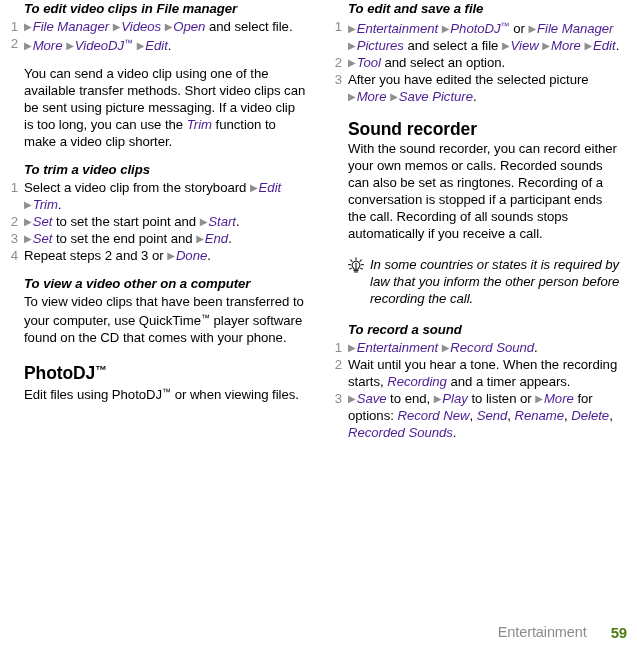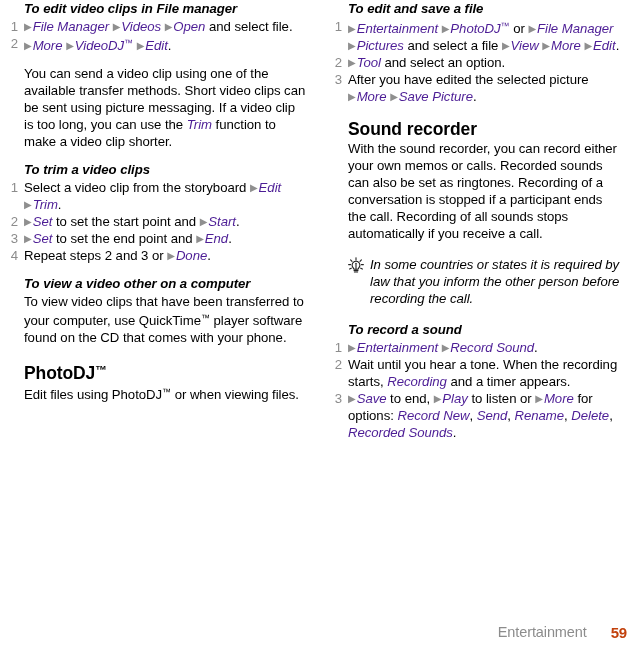--- a/index.html
+++ b/index.html
@@ -147,21 +147,21 @@
   }
   .footer .section {
     font-size: 14.5px;
     color: #8c8c8c;
     margin-right: 24px;
     letter-spacing: -0.1px;
   }
   .footer .pageno {
     font-size: 15px;
     font-weight: bold;
-    color: #c2410c;
+    color: #4d7c0f;
     letter-spacing: -0.2px;
   }
 </style>
 </head>
 <body>
 
 <div class="page">
 
   <div class="columns">
 

